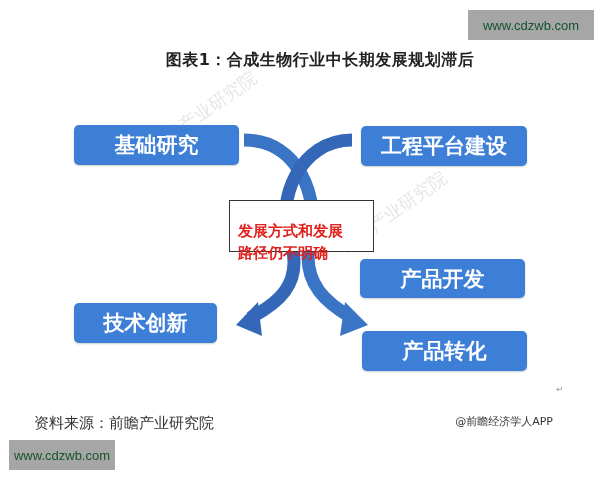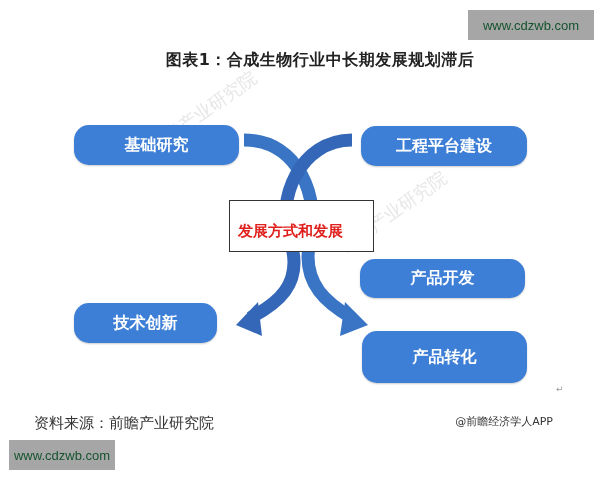--- a/index.html
+++ b/index.html
@@ -1,21 +1,21 @@
 <!DOCTYPE html>
 <html><head>
 <meta charset="utf-8">
 <style>
   html,body{margin:0;padding:0;}
   body{width:600px;height:480px;position:relative;background:#ffffff;overflow:hidden;font-family:"DejaVu Sans",sans-serif;}
   .wm{position:absolute;background:#a6a6a6;color:#14532d;font-family:"Liberation Sans",sans-serif;font-size:13px;display:flex;align-items:center;justify-content:center;}
   .wm-top{left:468px;top:10px;width:126px;height:30px;}
   .wm-bot{left:9px;top:440px;width:106px;height:30px;}
   .title{position:absolute;left:0;width:600px;top:50px;text-align:center;font-size:16px;font-weight:bold;color:#222222;letter-spacing:0.5px;margin-left:20px;}
-  .box{position:absolute;background:#3d7fd6;color:#ffffff;border-radius:15px;display:flex;align-items:center;justify-content:center;font-size:16px;font-weight:bold;box-shadow:0 1px 2px rgba(0,0,0,0.2);}
+  .box{position:absolute;background:#3d7fd6;color:#ffffff;border-radius:5px;display:flex;align-items:center;justify-content:center;font-size:21px;font-weight:bold;box-shadow:0 1px 2px rgba(0,0,0,0.2);}
   .center{position:absolute;left:229px;top:200px;width:145px;height:52px;background:#ffffff;border:1.5px solid #333333;color:#e0201c;font-size:15px;font-weight:bold;line-height:22px;padding:19px 8px;box-sizing:border-box;z-index:3;}
   .arrows{position:absolute;left:0;top:0;z-index:1;}
   .src{position:absolute;left:34px;top:414px;font-size:15px;color:#333333;}
   .credit{position:absolute;right:47px;top:414px;font-size:11px;color:#333333;}
   .para{position:absolute;left:556px;top:384px;font-size:9px;color:#999999;}
   .faint{position:absolute;color:#e6e6e6;font-size:18px;transform:rotate(-35deg);}
 </style>
 </head>
 <body>
 
@@ -32,24 +32,25 @@
   <polygon points="345,302 368,325 340,336" fill="#3a74c4"></polygon>
 
   <path d="M352,140 C300,140 275,200 290,240 C305,285 275,305 250,318" stroke="#3567b8" stroke-width="13" fill="none"></path>
   <polygon points="258,302 236,325 262,336" fill="#3567b8"></polygon>
 </svg>
 
 <div class="box" style="left:74px;top:125px;width:165px;height:40px;">基础研究</div>
 <div class="box" style="left:361px;top:126px;width:166px;height:40px;">工程平台建设</div>
 <div class="box" style="left:360px;top:259px;width:165px;height:39px;">产品开发</div>
 <div class="box" style="left:74px;top:303px;width:143px;height:40px;">技术创新</div>
-<div class="box" style="left:362px;top:331px;width:165px;height:52px;">产品转化</div>
+<div class="box" style="left:362px;top:331px;width:165px;height:40px;">产品转化</div>
 
 <div class="center">
   <div>发展方式和发展</div>
+  <div>路径仍不明确</div>
 </div>
 
 <div class="para">↵</div>
 
 <div class="src">资料来源：前瞻产业研究院</div>
 <div class="credit">@前瞻经济学人APP</div>
 
 <div class="wm wm-bot">www.cdzwb.com</div>
 
 </body></html>

